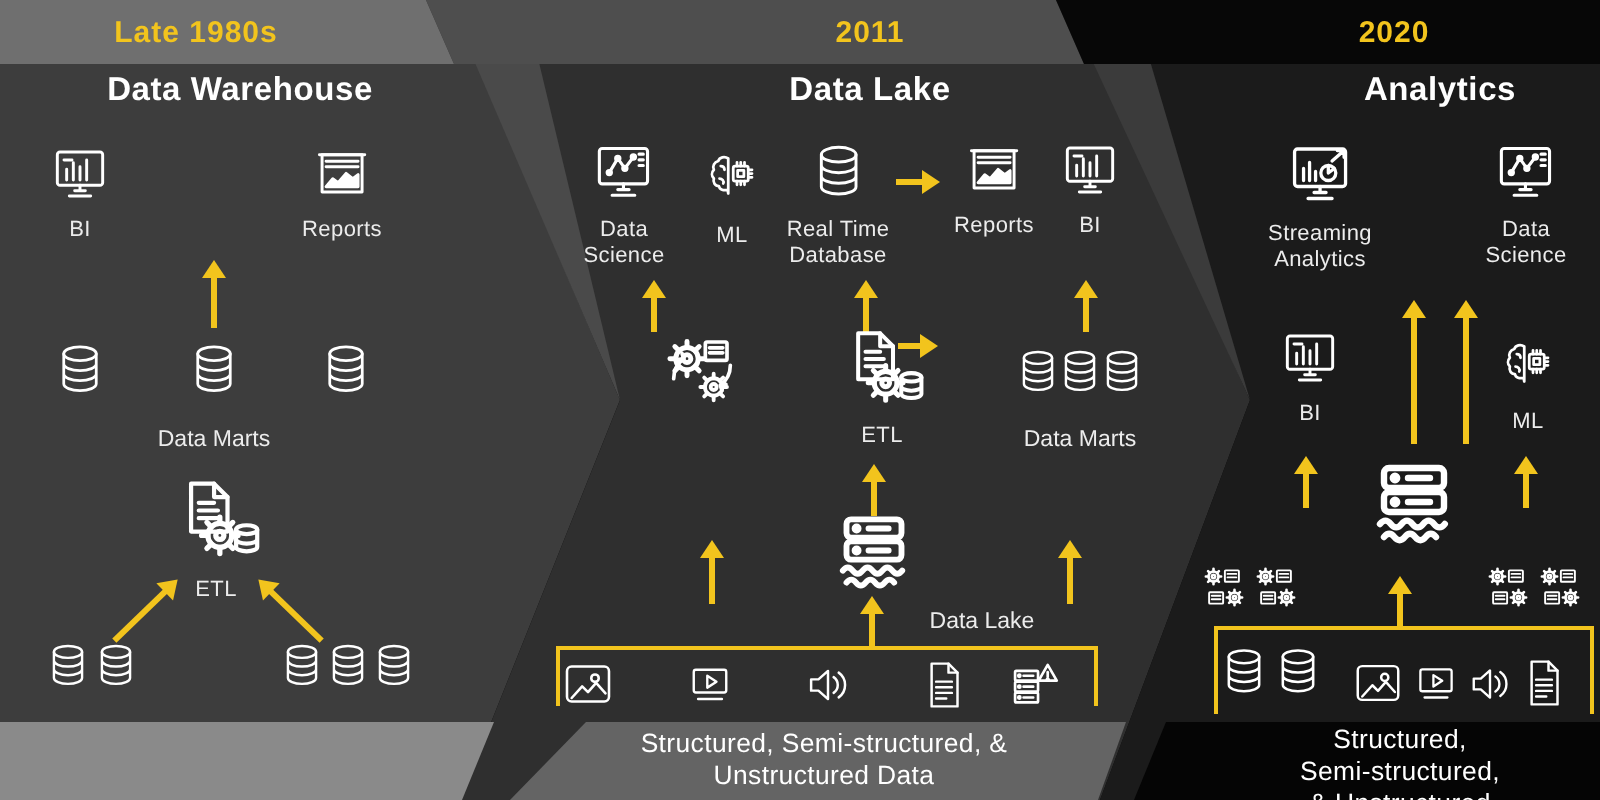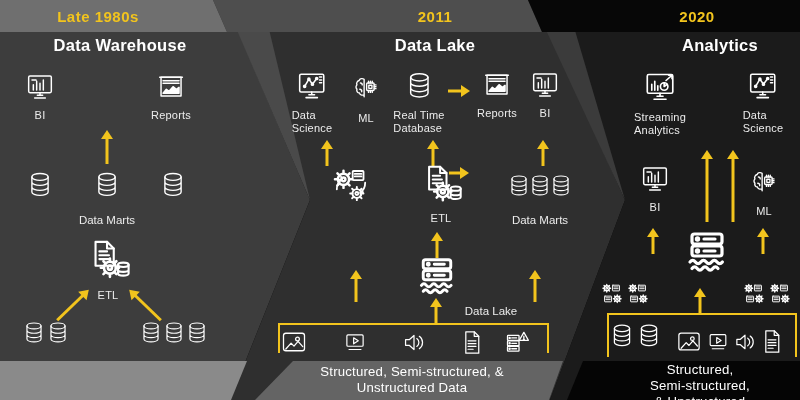--- a/index.html
+++ b/index.html
@@ -21,21 +21,21 @@
   .bar2{background:var(--sec2-footer);clip-path:polygon(293px 361px,563px 361px,549px 400px,255px 400px);}
   .bar3{background:var(--sec3-footer);clip-path:polygon(583px 361px,800px 361px,800px 400px,567px 400px);}
 
   .era{position:absolute;top:8px;transform:translateX(-50%);color:var(--accent);
        font-weight:bold;font-size:15px;letter-spacing:.5px;white-space:nowrap;}
   .title{position:absolute;top:36px;transform:translateX(-50%);color:#fff;
        font-weight:bold;font-size:16.5px;letter-spacing:.3px;white-space:nowrap;}
 
   .node{position:absolute;transform:translateX(-50%);display:flex;flex-direction:column;
         align-items:center;gap:5px;color:#ececec;}
-  .node .lbl{font-size:11px;line-height:13px;white-space:pre-line;letter-spacing:.2px;}
+  .node .lbl{font-size:11px;line-height:13px;text-align:center;white-space:pre-line;letter-spacing:.2px;}
   .flabel{position:absolute;transform:translateX(-50%);color:#ececec;font-size:11.5px;white-space:nowrap;}
   .fbar{position:absolute;transform:translateX(-50%);color:#fff;font-size:13.2px;line-height:16px;
         text-align:center;white-space:pre-line;font-weight:500;letter-spacing:.2px;}
 
   .ic{stroke:var(--icon-stroke);fill:none;stroke-width:2.2;stroke-linecap:round;stroke-linejoin:round;}
   .ic-bold{stroke-width:3.2;}
   .icon-abs{position:absolute;transform:translateX(-50%);}
 
   .arr{position:absolute;width:16px;transform:translateX(-50%);}
   .arr .hd{position:absolute;top:0;left:50%;transform:translateX(-50%);width:0;height:0;

